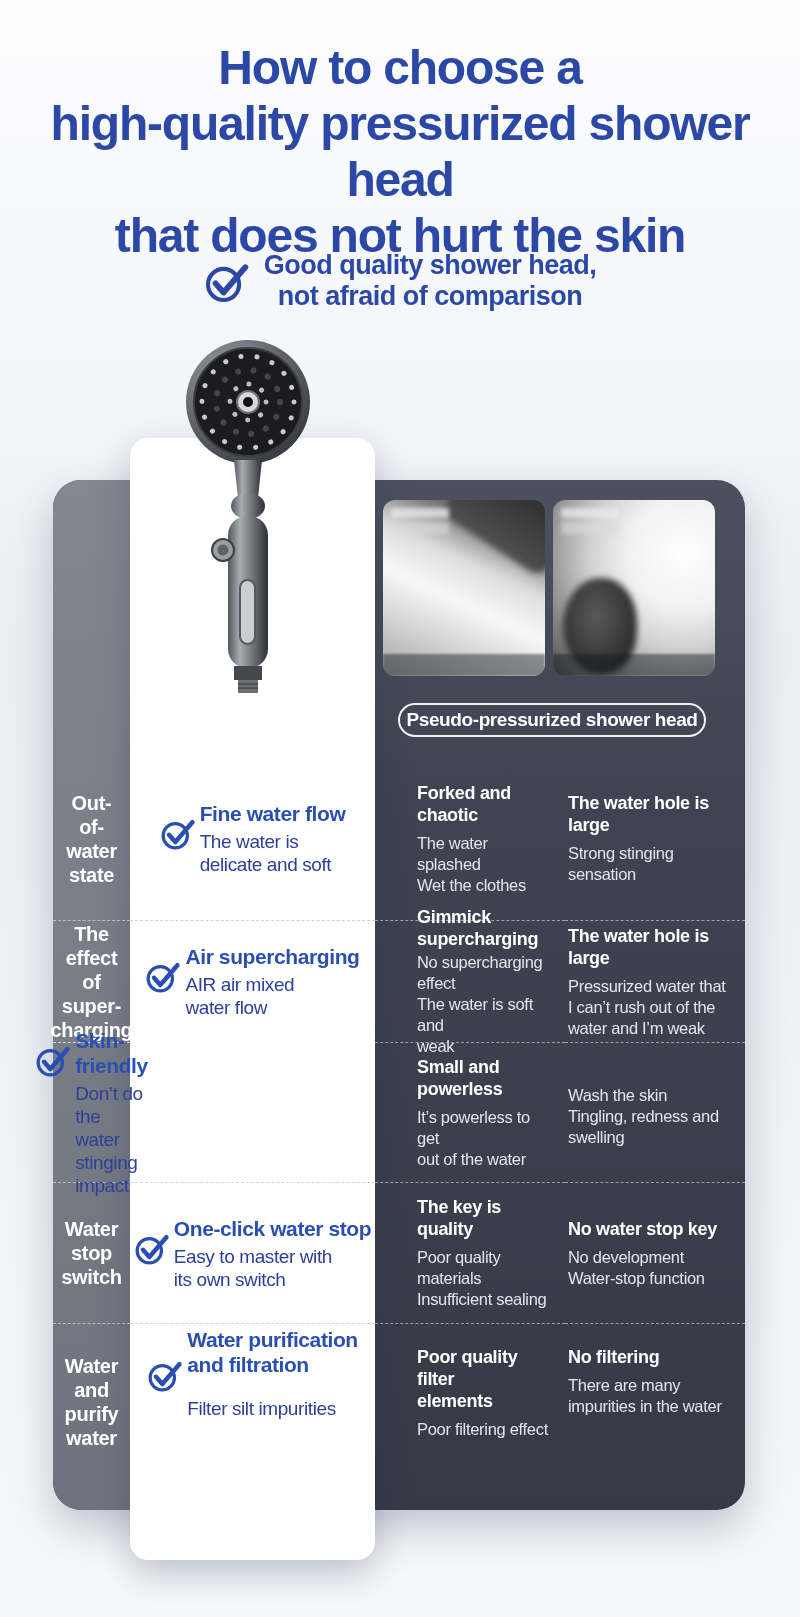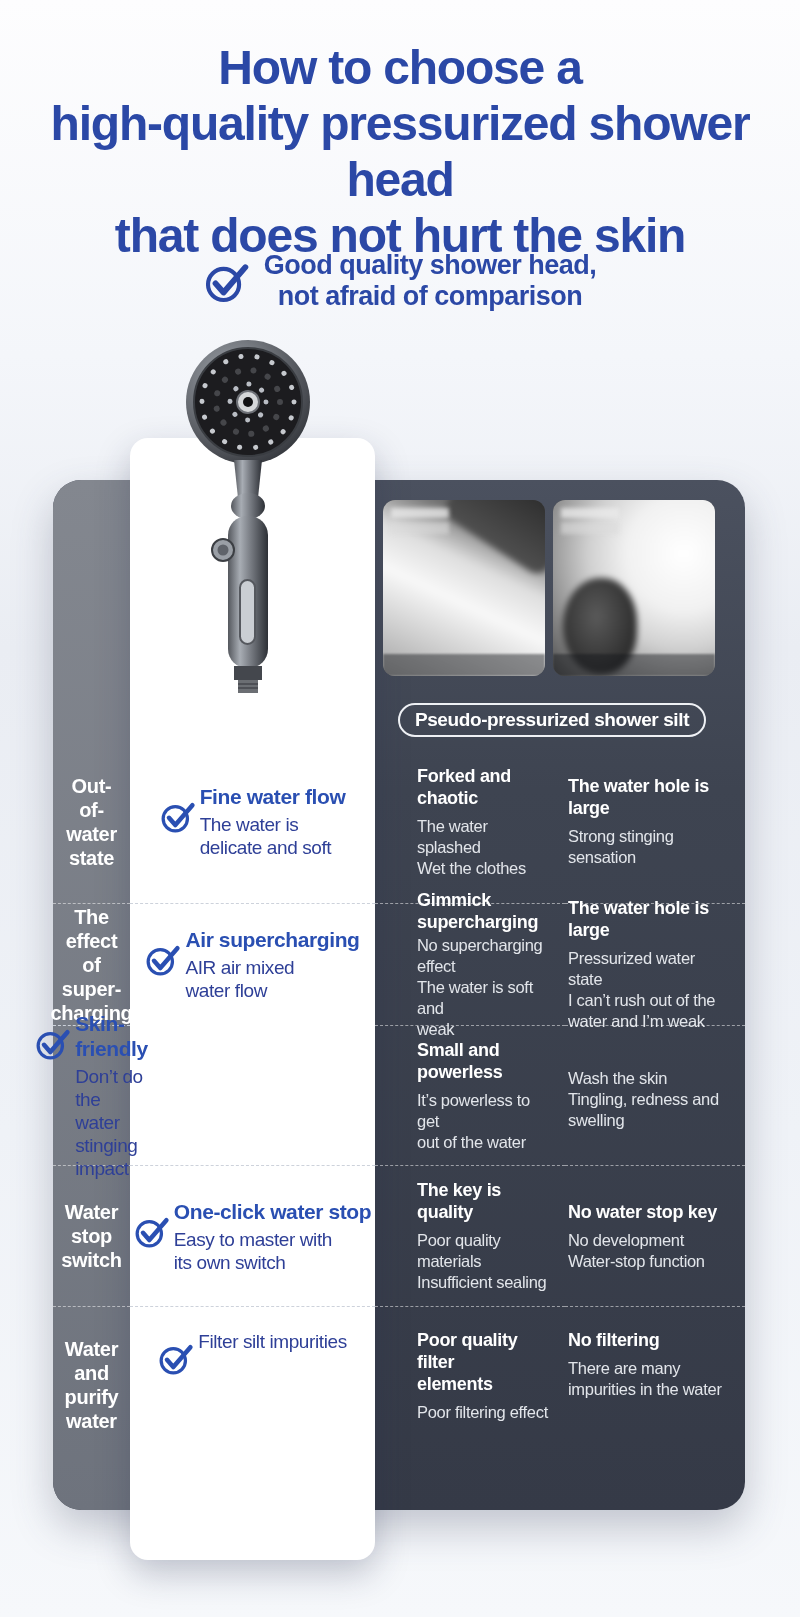--- a/index.html
+++ b/index.html
@@ -53,21 +53,21 @@
   .photo .cap { position:absolute; left:0; right:0; bottom:0; height:22px; background:rgba(20,22,26,.45); filter:blur(1px); }
   .photo .tag { position:absolute; left:8px; top:8px; width:58px; height:26px; filter:blur(2px);
     background:linear-gradient(180deg,rgba(235,235,235,.75) 0 10px,transparent 10px 14px,rgba(220,220,220,.6) 14px 24px); }
 
   
   .pseudo-label { position:absolute; left:398px; top:703px; width:308px; height:34px; z-index:4;
     border:2px solid #eef0f4; border-radius:18px; color:#fff; font-weight:bold; font-size:19px;
     display:flex; align-items:center; justify-content:center; letter-spacing:-0.4px; }
 
   
-  .rows { position:absolute; left:53px; top:740px; width:629px; z-index:5;
+  .rows { position:absolute; left:53px; top:757px; width:629px; z-index:5;
     display:grid; grid-template-columns:77px 245px 190px 180px;
     grid-template-rows:163px 122px 140px 141px 187px; }
   .cell { display:flex; flex-direction:column; justify-content:center; }
   .sep-d { border-top:1px dashed rgba(255,255,255,.5); }
   .sep-l { border-top:1px dashed #cdd2db; }
 
   .label-cell { align-items:center; text-align:center; color:#fff; font-weight:bold;
     font-size:20px; line-height:24px; letter-spacing:-0.3px; white-space:pre-line; }
 
   .good-cell { align-items:center; }
@@ -151,21 +151,21 @@
       <div class="tag"></div>
       <div class="cap"></div>
     </div>
     <div class="photo photo2">
       <div class="art"></div>
       <div class="tag"></div>
       <div class="cap"></div>
     </div>
   </div>
 
-  <div class="pseudo-label">Pseudo-pressurized shower silt</div>
+  <div class="pseudo-label">Pseudo-pressurized shower head</div>
 
   <div class="rows">
 
     <div class="cell label-cell">Out-
 of-
 water
 state</div>
     <div class="cell good-cell">
       <div class="good-inner">
         <svg class="check-sm" viewBox="0 0 40 40">
@@ -206,21 +206,21 @@
     </div>
     <div class="cell bad-cell sep-d">
       <div class="b-head">Gimmick supercharging</div>
       <div class="b-body" style="margin-top:2px">No supercharging
 effect
 The water is soft and
 weak</div>
     </div>
     <div class="cell bad-cell b2 sep-d">
       <div class="b-head">The water hole is large</div>
-      <div class="b-body">Pressurized water state
+      <div class="b-body">Pressurized water that
 I can’t rush out of the
 water and I’m weak</div>
     </div>
 
     <div class="cell good-cell sep-l">
       <div class="good-inner">
         <svg class="check-sm" viewBox="0 0 40 40">
           <circle cx="17" cy="23" r="13.5" fill="none" stroke="#2a4fb2" stroke-width="3.6"></circle>
           <path d="M10 22 L17 30 L36 8" fill="none" stroke="#2a4fb2" stroke-width="5" stroke-linecap="round" stroke-linejoin="round"></path>
         </svg>
@@ -269,20 +269,22 @@
     <div class="cell label-cell sep-d r5">Water
 and
 purify
 water</div>
     <div class="cell good-cell sep-l r5">
       <div class="good-inner">
         <svg class="check-sm" viewBox="0 0 40 40" style="top:30px">
           <circle cx="17" cy="23" r="13.5" fill="none" stroke="#2a4fb2" stroke-width="3.6"></circle>
           <path d="M10 22 L17 30 L36 8" fill="none" stroke="#2a4fb2" stroke-width="5" stroke-linecap="round" stroke-linejoin="round"></path>
         </svg>
+        <div class="g-head">Water purification
+and filtration</div>
         <div class="g-body" style="margin-top:20px">Filter silt impurities</div>
       </div>
     </div>
     <div class="cell bad-cell sep-d r5">
       <div class="b-head">Poor quality filter
 elements</div>
       <div class="b-body">Poor filtering effect</div>
     </div>
     <div class="cell bad-cell b2 sep-d r5">
       <div class="b-head">No filtering</div>

